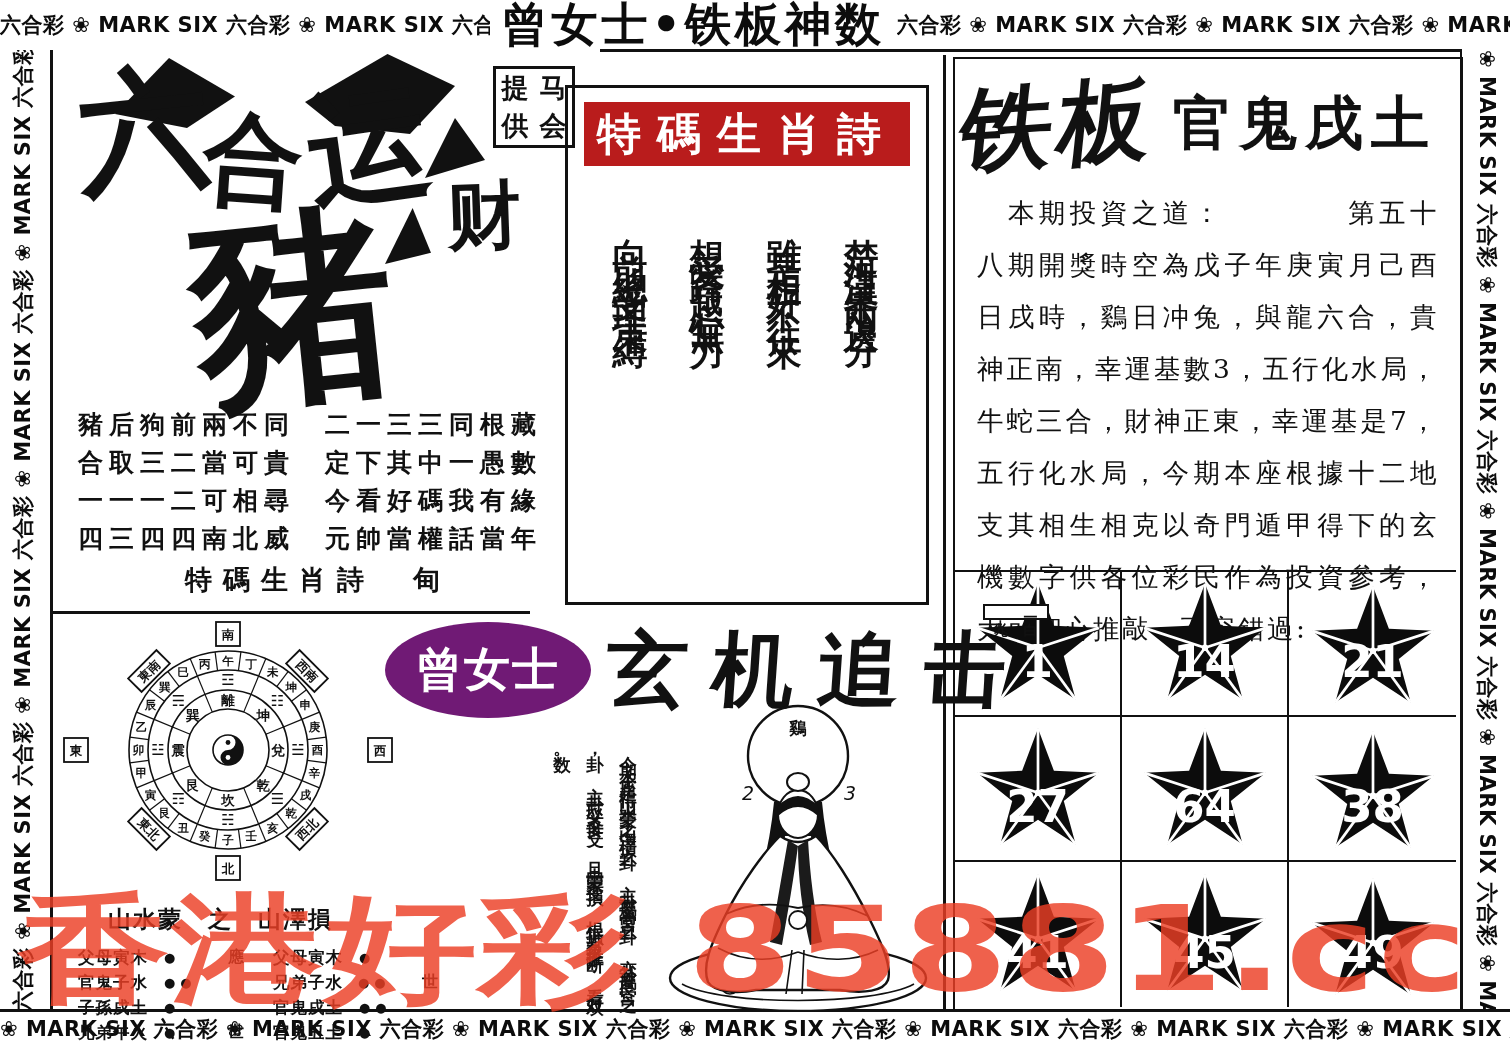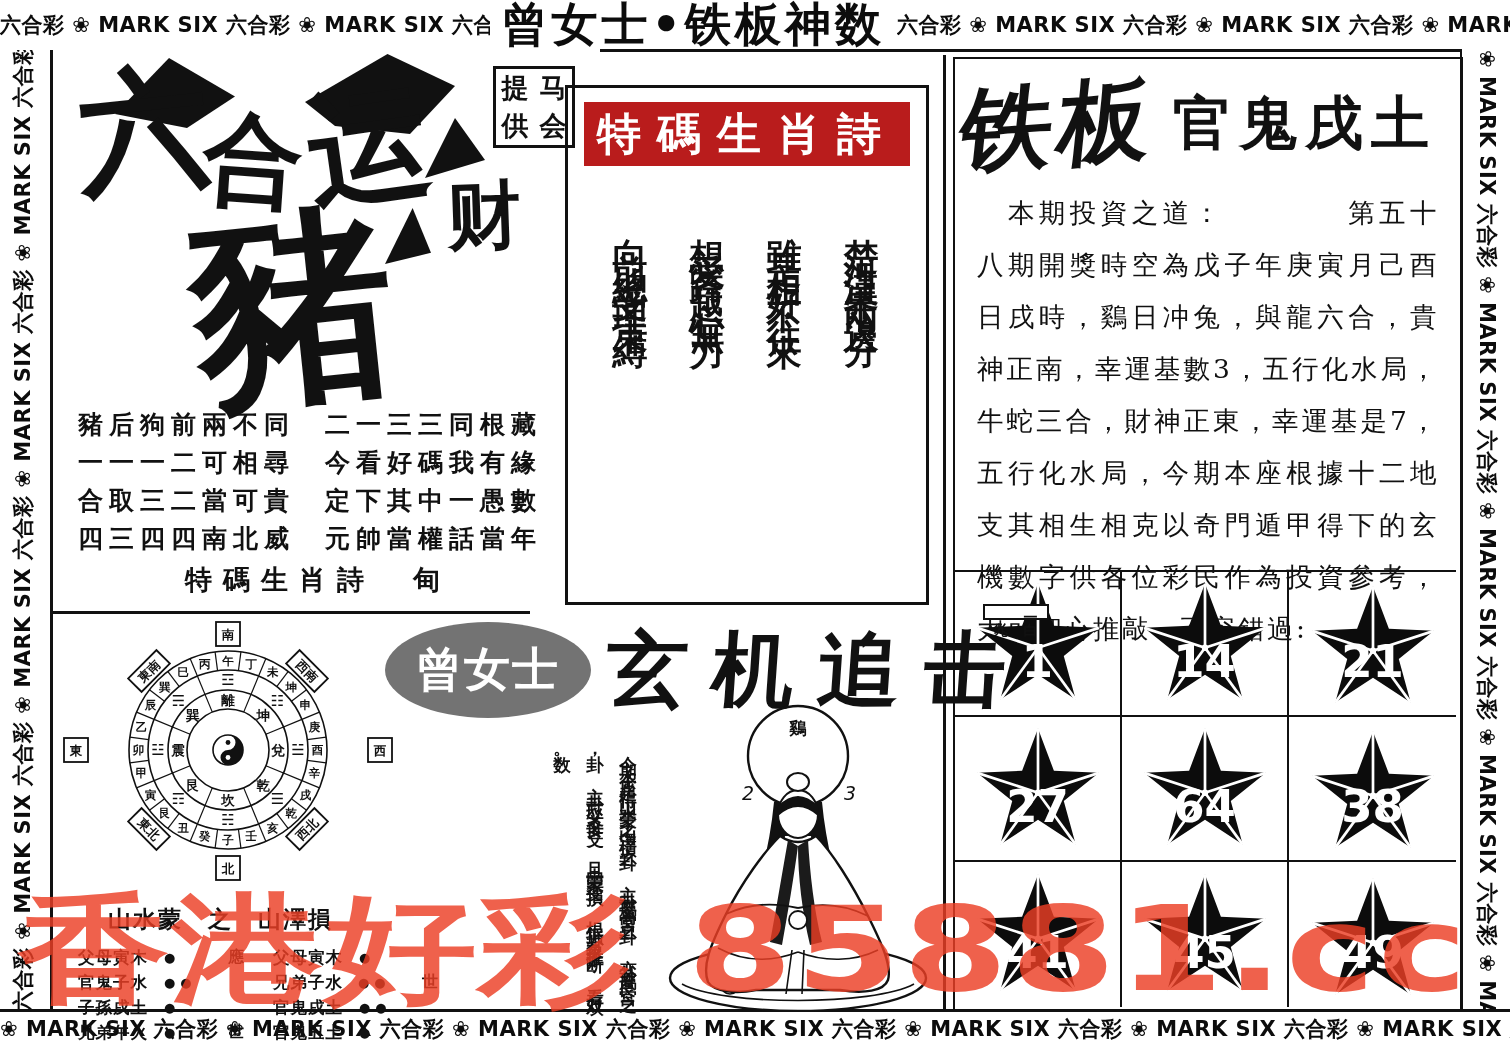--- a/index.html
+++ b/index.html
@@ -45,21 +45,21 @@
   #bagua-svg{position:absolute;left:60px;top:620px;}
   
   #hexagram{position:absolute;left:78px;top:904px;width:360px;font-family:"DejaVu Serif",serif;}
   #hex-title{font-size:23px;letter-spacing:2px;font-weight:600;margin-left:30px;}
   #hex-cols{display:grid;grid-template-columns:195px 165px;margin-top:10px;}
   .hex-row{display:flex;align-items:center;height:25px;font-size:16.5px;font-weight:600;}
   .hex-label{width:86px;letter-spacing:1px;white-space:nowrap;}
   .hex-dots{min-width:50px;font-size:13px;letter-spacing:5px;}
   .hex-marker{font-size:16px;margin-left:14px;}
   
-  #mystic-badge{position:absolute;left:385px;top:622px;width:206px;height:96px;background:#737373;
+  #mystic-badge{position:absolute;left:385px;top:622px;width:206px;height:96px;background:#701a75;
                 border-radius:50%;display:flex;align-items:center;justify-content:center;
                 color:#fff;font-size:46px;font-weight:800;letter-spacing:2px;}
   #mystic-title{position:absolute;left:606px;top:616px;font-size:82px;font-weight:900;
                 letter-spacing:24px;font-family:"DejaVu Serif",serif;transform:skewX(-4deg);
                 white-space:nowrap;}
   #mystic-vtext{position:absolute;left:476px;top:742px;height:264px;width:168px;
                 writing-mode:vertical-rl;text-orientation:upright;
                 font-family:"DejaVu Serif",serif;font-size:17.5px;font-weight:600;
                 letter-spacing:7px;line-height:33px;}
   #deity-svg{position:absolute;left:652px;top:694px;}
@@ -128,26 +128,26 @@
       </div>
     <div class="big-char" id="zodiac-char" style="left:135px;top:148px;font-size:205px;transform:rotate(-6deg);">豬</div>
   </div>
 
   <div id="poem">
       <div class="row">
         <div class="cell">豬后狗前兩不同</div>
         <div class="cell">二一三三同根藏</div>
       </div>
       <div class="row">
+        <div class="cell">合取三二當可貴</div>
+        <div class="cell">定下其中一愚數</div>
+      </div>
+      <div class="row">
         <div class="cell">一一一二可相尋</div>
         <div class="cell">今看好碼我有緣</div>
-      </div>
-      <div class="row">
-        <div class="cell">合取三二當可貴</div>
-        <div class="cell">定下其中一愚數</div>
       </div>
       <div class="row">
         <div class="cell">四三四四南北威</div>
         <div class="cell">元帥當權話當年</div>
       </div>
     </div>
   <div id="poem-footer">特碼生肖詩　甸</div>
 
   <div id="special-box">
     <div id="special-header">特碼生肖詩</div>

